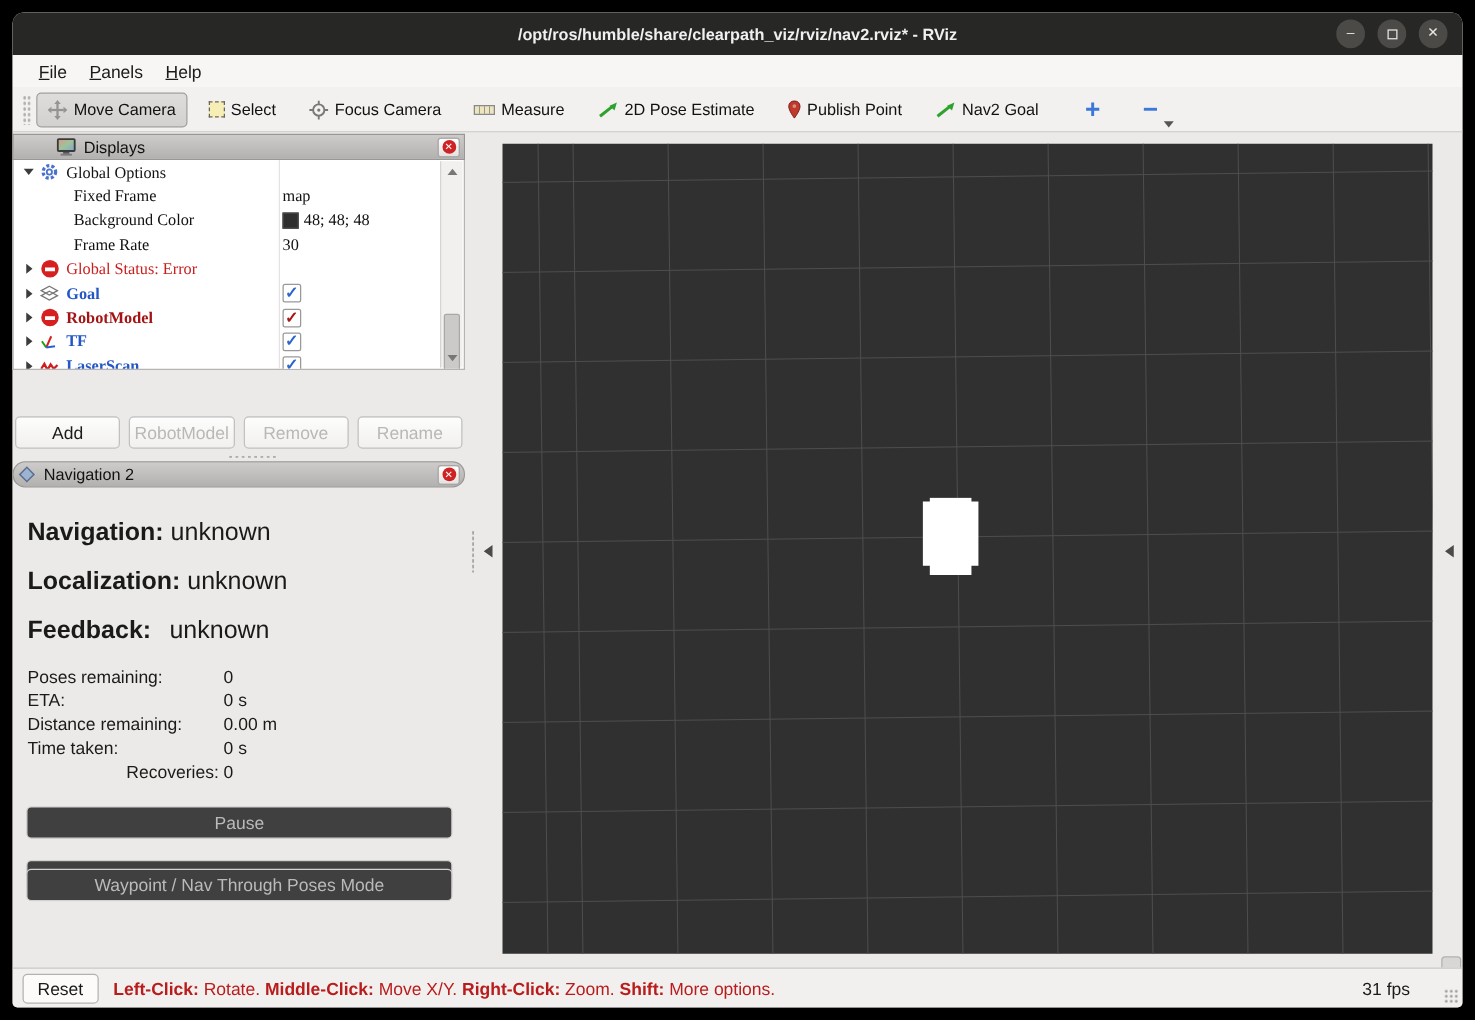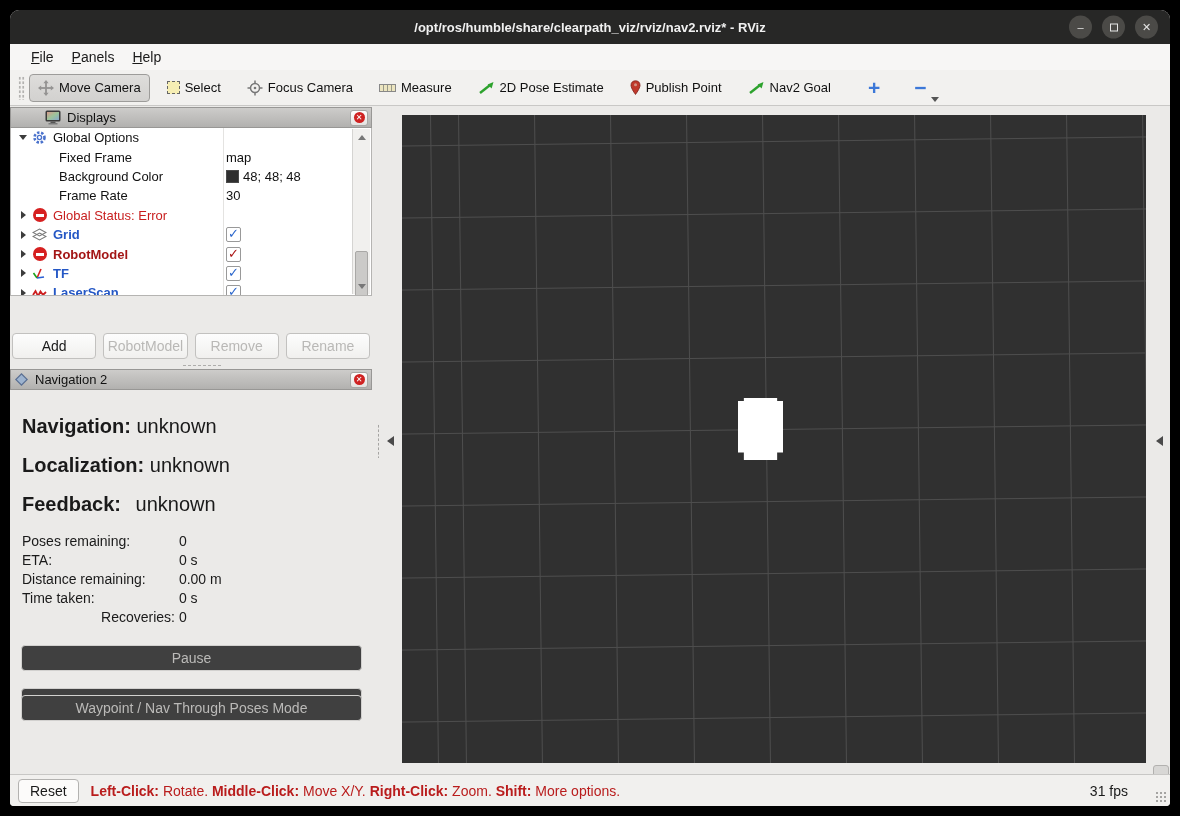--- a/index.html
+++ b/index.html
@@ -57,21 +57,21 @@
   .panel-header .ph-label { margin-left:6px; }
   .close-btn { margin-left:auto; width:18px; height:16px; border:1px solid #a8a7a5;
                border-radius:3px; background:linear-gradient(#fefefe,#e3e2e0);
                display:flex; align-items:center; justify-content:center; }
   .close-dot { width:11px; height:11px; border-radius:50%; background:#cf2222; color:#fff;
                font-size:8px; font-weight:bold; display:flex; align-items:center;
                justify-content:center; line-height:1; }
 
   
   .tree { position:absolute; left:0; top:22px; width:362px; height:168px; background:#fff;
-          border:1px solid #b5b4b2; border-top:none; overflow:hidden; }
+          border:1px solid #b5b4b2; border-top:none; overflow:hidden;font-family:Liberation Serif, serif; }
   .col-divider { position:absolute; left:212px; top:0; bottom:0; width:1px; background:#e4e3e1; }
   .trow { position:relative; height:19.4px; display:flex; align-items:center; font-size:13px; color:#111; }
   .exp { width:12px; margin-left:6px; display:flex; justify-content:center; }
   .exp-down::before { content:""; width:0; height:0; border-left:4px solid transparent;
                       border-right:4px solid transparent; border-top:5px solid #3c3c3c; }
   .exp-right::before { content:""; width:0; height:0; border-top:4px solid transparent;
                        border-bottom:4px solid transparent; border-left:5px solid #3c3c3c; }
   .tree-ico { width:17px; display:flex; justify-content:center; margin-left:2px; }
   .tlabel { margin-left:5px; white-space:nowrap; }
   .prop-indent { margin-left:48px; }
@@ -328,21 +328,21 @@
         </div>
 
         <div class="trow">
           <span class="exp exp-right"></span>
           <span class="tree-ico">
             <svg width="15" height="13">
                 <path d="M7.5 1 L14 4.5 L7.5 8 L1 4.5 Z" fill="none" stroke="#787878" stroke-width="1.1"></path>
                 <path d="M7.5 5 L14 8.5 L7.5 12 L1 8.5 Z" fill="none" stroke="#787878" stroke-width="1.1"></path>
               </svg>
           </span>
-          <span class="tlabel lbl-blue">Grid</span>
+          <span class="tlabel lbl-blue">Goal</span>
           <span class="tcheck">
               <span class="ckmark ck-blue">✓</span>
             </span>
         </div>
 
         <div class="trow">
           <span class="exp exp-right"></span>
           <span class="tree-ico">
               <span class="noentry"></span>
             </span>
@@ -400,21 +400,21 @@
 
       <div class="disp-buttons">
         <div class="btn">Add</div>
         <div class="btn disabled">RobotModel</div>
         <div class="btn disabled">Remove</div>
         <div class="btn disabled">Rename</div>
       </div>
 
       <div class="splitter-dots"></div>
 
-      <div class="panel-header" style="top:263px;">
+      <div class="panel-header" style="top:263px;border-radius:10px;">
         <span class="ticon16">
           <svg width="15" height="15">
               <rect x="3.5" y="3.5" width="8" height="8" transform="rotate(45 7.5 7.5)" fill="#9db3cf" stroke="#5a6f92" stroke-width="1.2"></rect>
             </svg>
         </span>
         <span class="ph-label">Navigation 2</span>
         <span class="close-btn">
             <span class="close-dot">✕</span>
           </span>
       </div>

